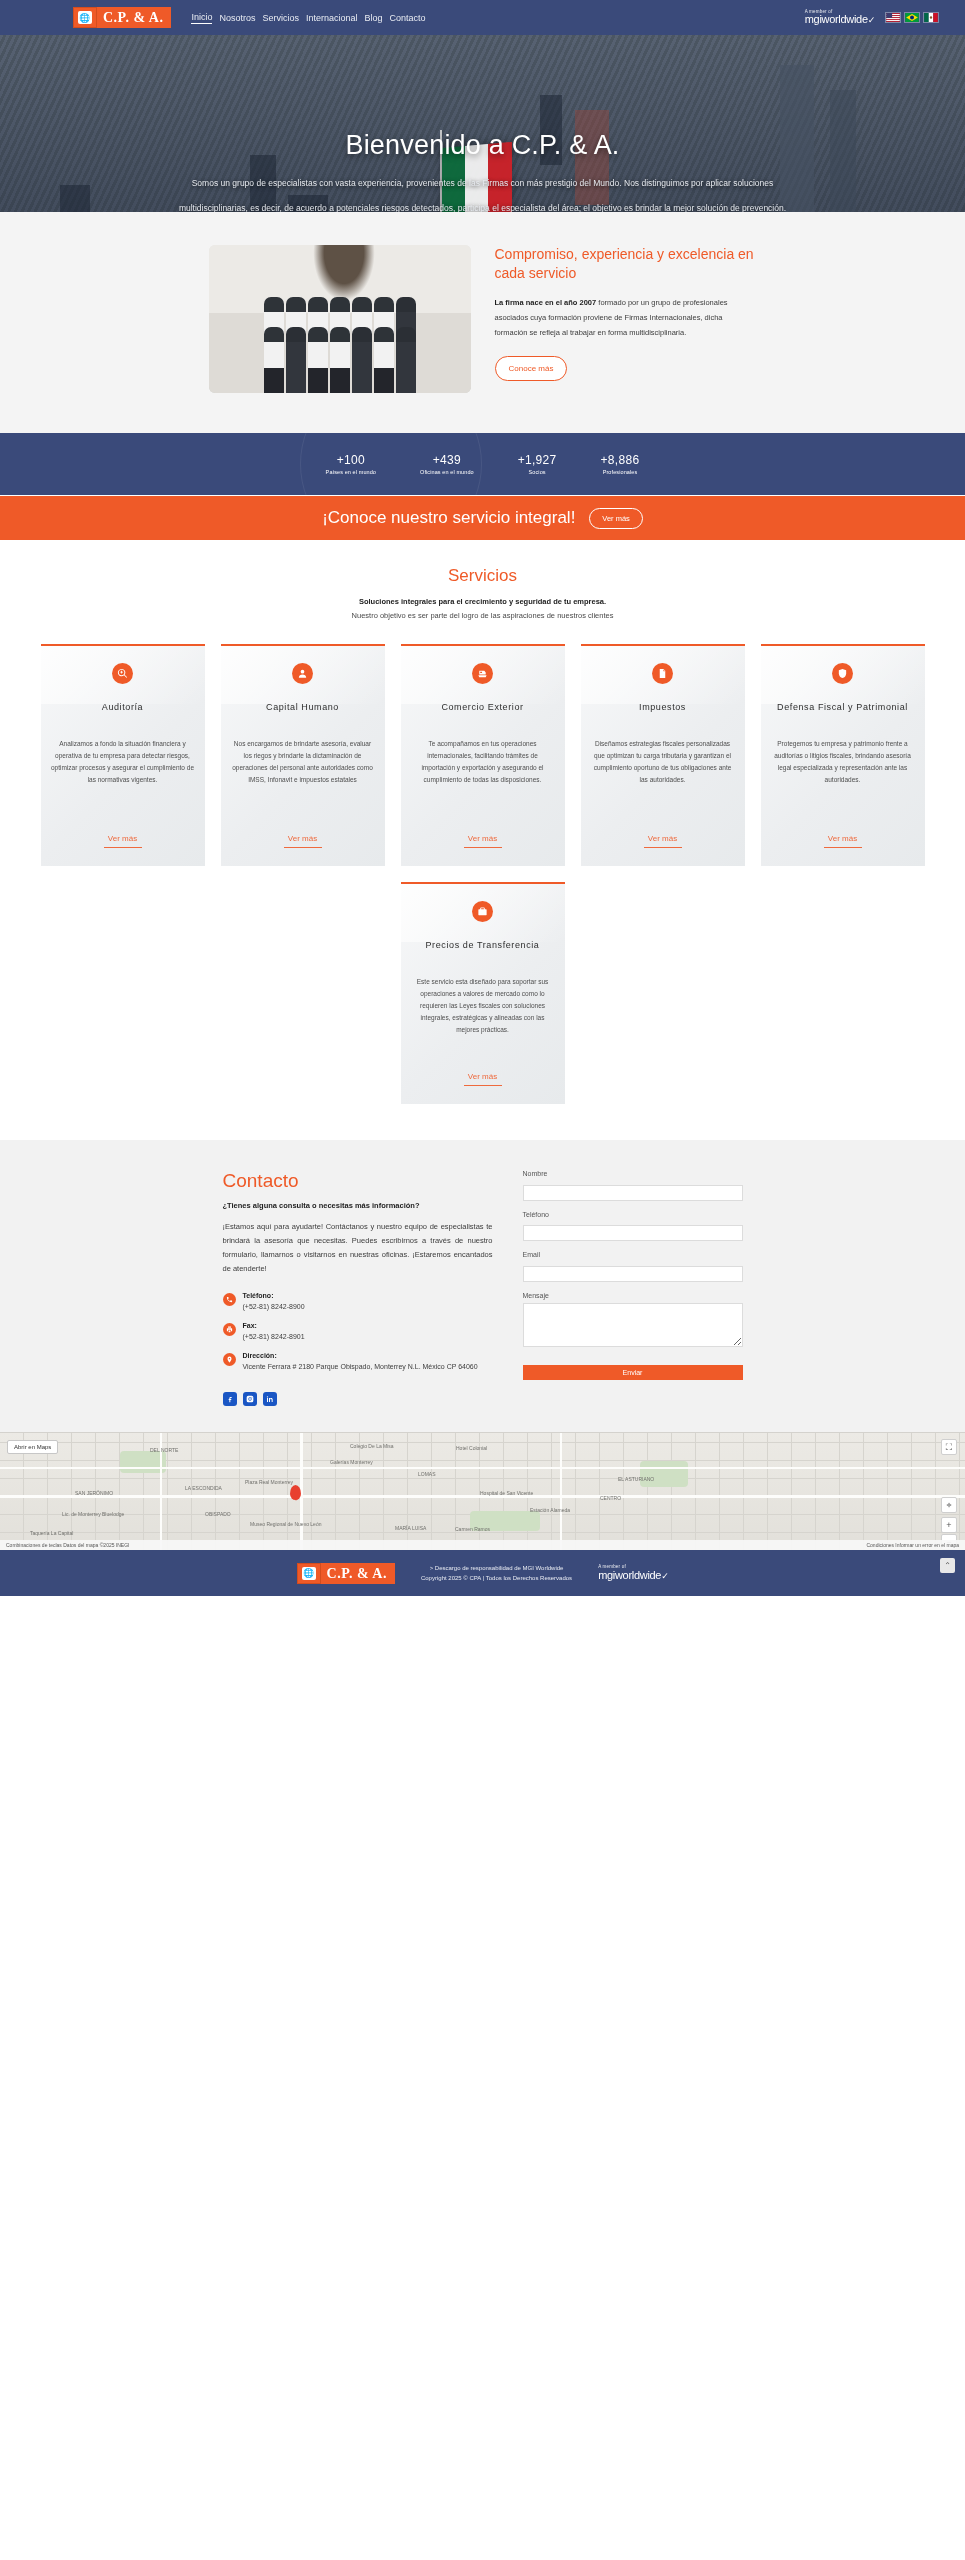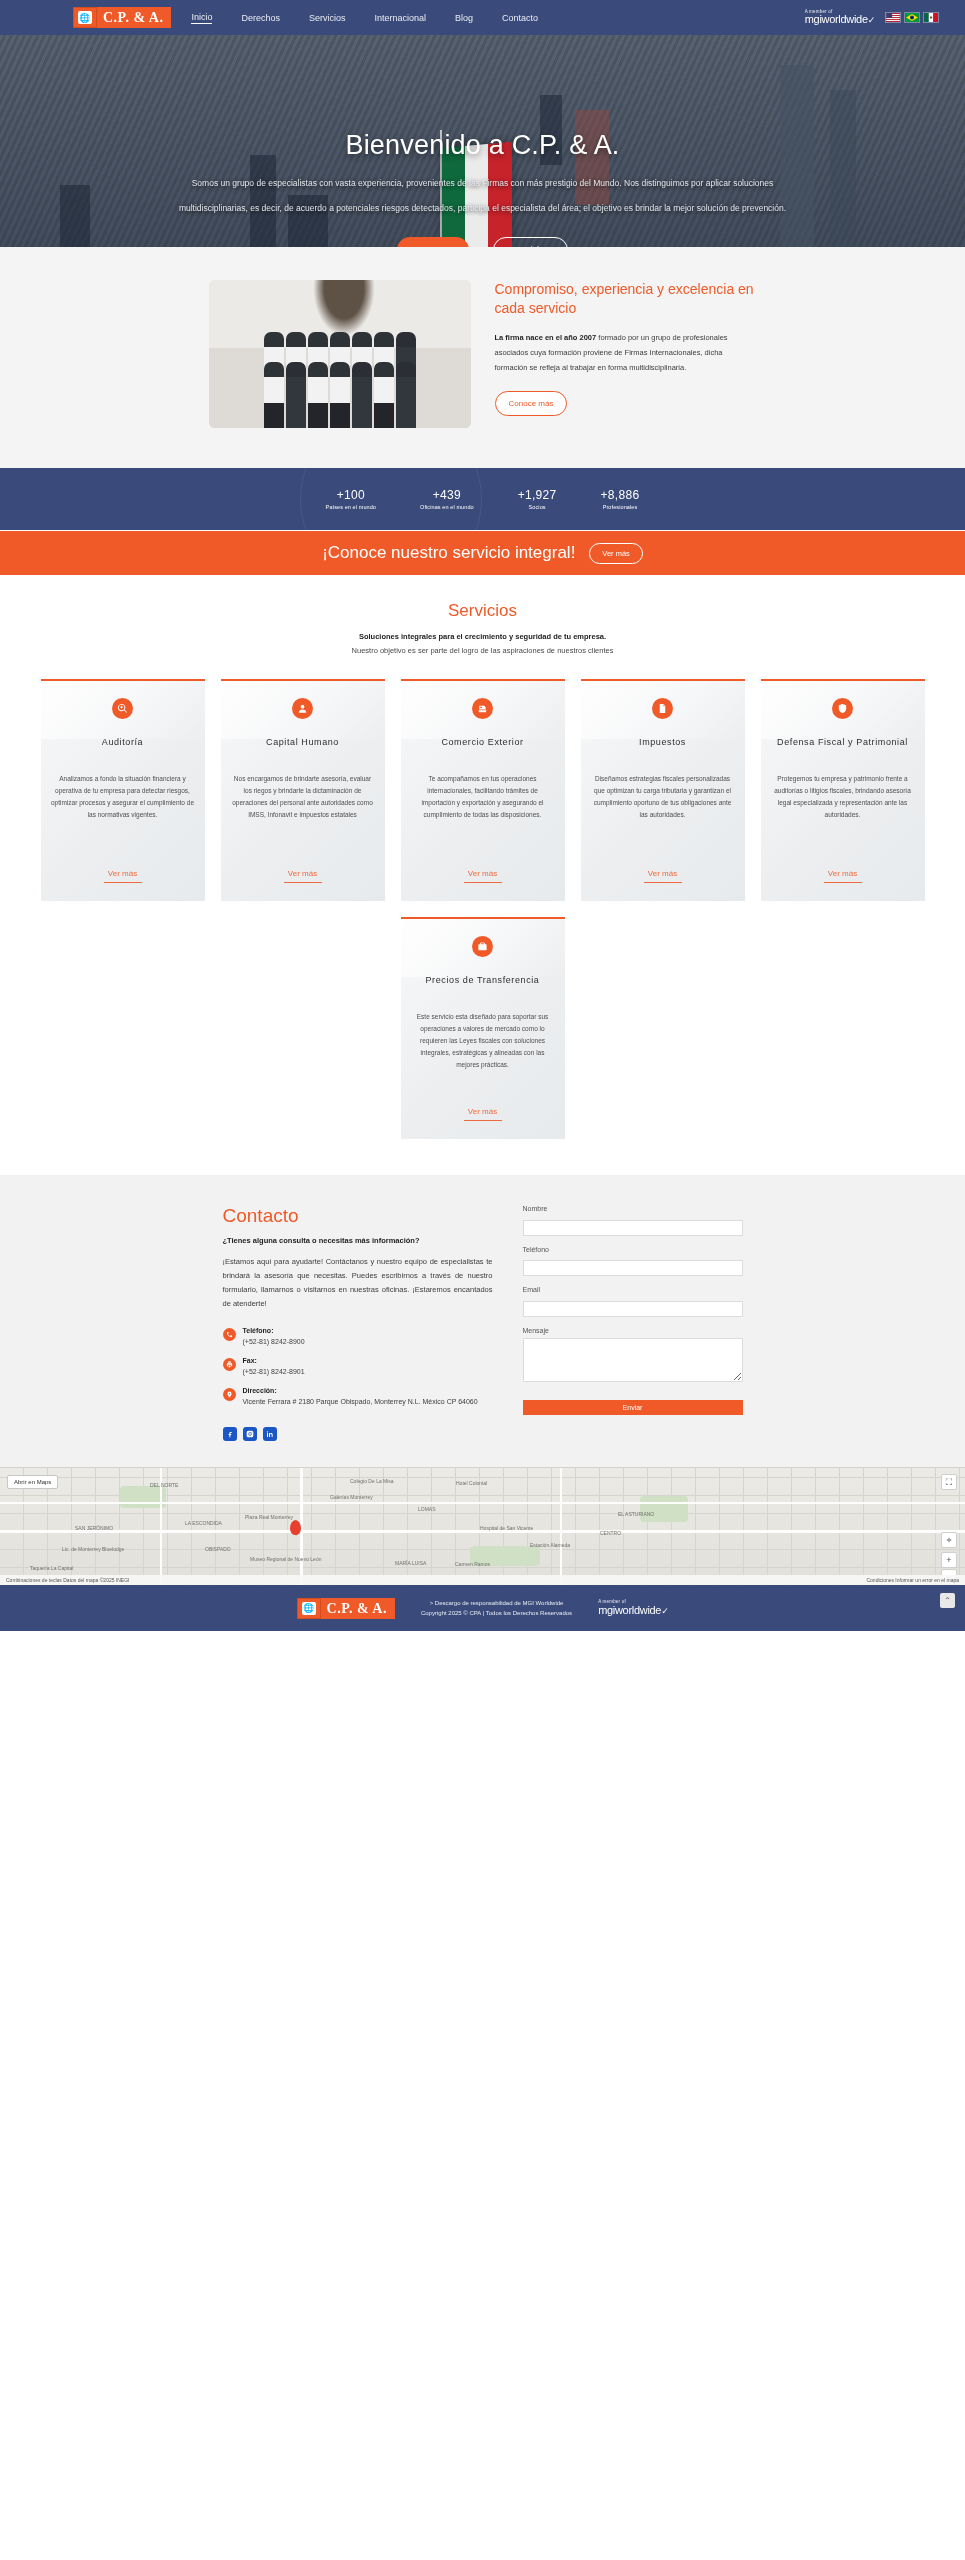--- a/index.html
+++ b/index.html
@@ -7,33 +7,33 @@
   html,body{width:965px;}
   body{font-family:"Liberation Sans",sans-serif;background:#fff;color:#333;}
   .page{width:965px;position:relative;overflow:hidden;}
 
   
   .nav{height:35px;background:#3a4a7a;display:flex;align-items:center;padding:0 18px;gap:0;}
   .brand{display:flex;align-items:center;margin-left:55px;}
   .brand-globe{width:24px;height:21px;background:#ef5a28;display:flex;align-items:center;justify-content:center;border:1px solid #d44d1e;}
   .globe-dot{width:14px;height:13px;border-radius:2px;background:#fff;display:flex;align-items:center;justify-content:center;font-size:9px;color:#3a4a7a;}
   .brand-name{background:#ef5a28;color:#fff;font-family:"Liberation Serif",serif;font-weight:bold;font-size:14px;padding:2px 8px 2px 6px;letter-spacing:.5px;line-height:17px;}
-  .nav-links{display:flex;align-items:center;gap:29px;margin-left:20px;}
+  .nav-links{display:flex;align-items:center;gap:7px;margin-left:20px;}
   .nav-links a{color:#e9ecf3;font-size:9px;text-decoration:none;white-space:nowrap;}
   .nav-links a.active{border-bottom:1px solid #fff;padding-bottom:1px;}
   .nav-right{margin-left:auto;display:flex;align-items:center;gap:10px;padding-right:8px;}
   .mgi{display:flex;flex-direction:column;align-items:flex-start;line-height:1;color:#fff;}
   .mgi-sup{font-size:4.5px;letter-spacing:.2px;opacity:.9;}
   .mgi-main{font-size:11px;letter-spacing:-.3px;}
   .mgi-main .tick{font-size:9px;}
   .flags{display:flex;gap:3px;align-items:center;}
   .flag{width:16px;height:11px;display:block;border:.5px solid rgba(255,255,255,.35);}
 
   
-  .hero{position:relative;height:212px;overflow:hidden;background:#2b3a52;}
+  .hero{position:relative;height:177px;overflow:hidden;background:#2b3a52;}
   .hero-bg{position:absolute;inset:0;
     background:
       linear-gradient(180deg,rgba(20,28,45,.35),rgba(20,28,45,.55)),
       repeating-linear-gradient(115deg,#7b8797 0 3px,#69757f 3px 6px),
       linear-gradient(160deg,#93a0ae 0%,#6c7b8c 40%,#4a5668 100%);
   }
   .hero-bldg{position:absolute;background:rgba(30,38,52,.55);}
   .hero-flag{position:absolute;left:442px;top:110px;width:70px;height:105px;
     background:linear-gradient(90deg,#0d6b3c 0 33%,#f2f2f2 33% 66%,#cc2229 66% 100%);
     transform:skewY(-5deg);opacity:.96;box-shadow:0 0 10px rgba(0,0,0,.35);}
@@ -141,21 +141,21 @@
 
   <div class="nav">
     <div class="brand">
       <div class="brand-globe">
         <div class="globe-dot">🌐</div>
       </div>
       <div class="brand-name">C.P. &amp; A.</div>
     </div>
     <div class="nav-links">
       <a href="#" class="active">Inicio</a>
-      <a href="#">Derechos</a>
+      <a href="#">Nosotros</a>
       <a href="#">Servicios</a>
       <a href="#">Internacional</a>
       <a href="#">Blog</a>
       <a href="#">Contacto</a>
     </div>
     <div class="nav-right">
       <div class="mgi">
         <span class="mgi-sup">A member of</span>
         <span class="mgi-main"><span>mgiworldwide</span><span class="tick">✓</span></span>
       </div>

